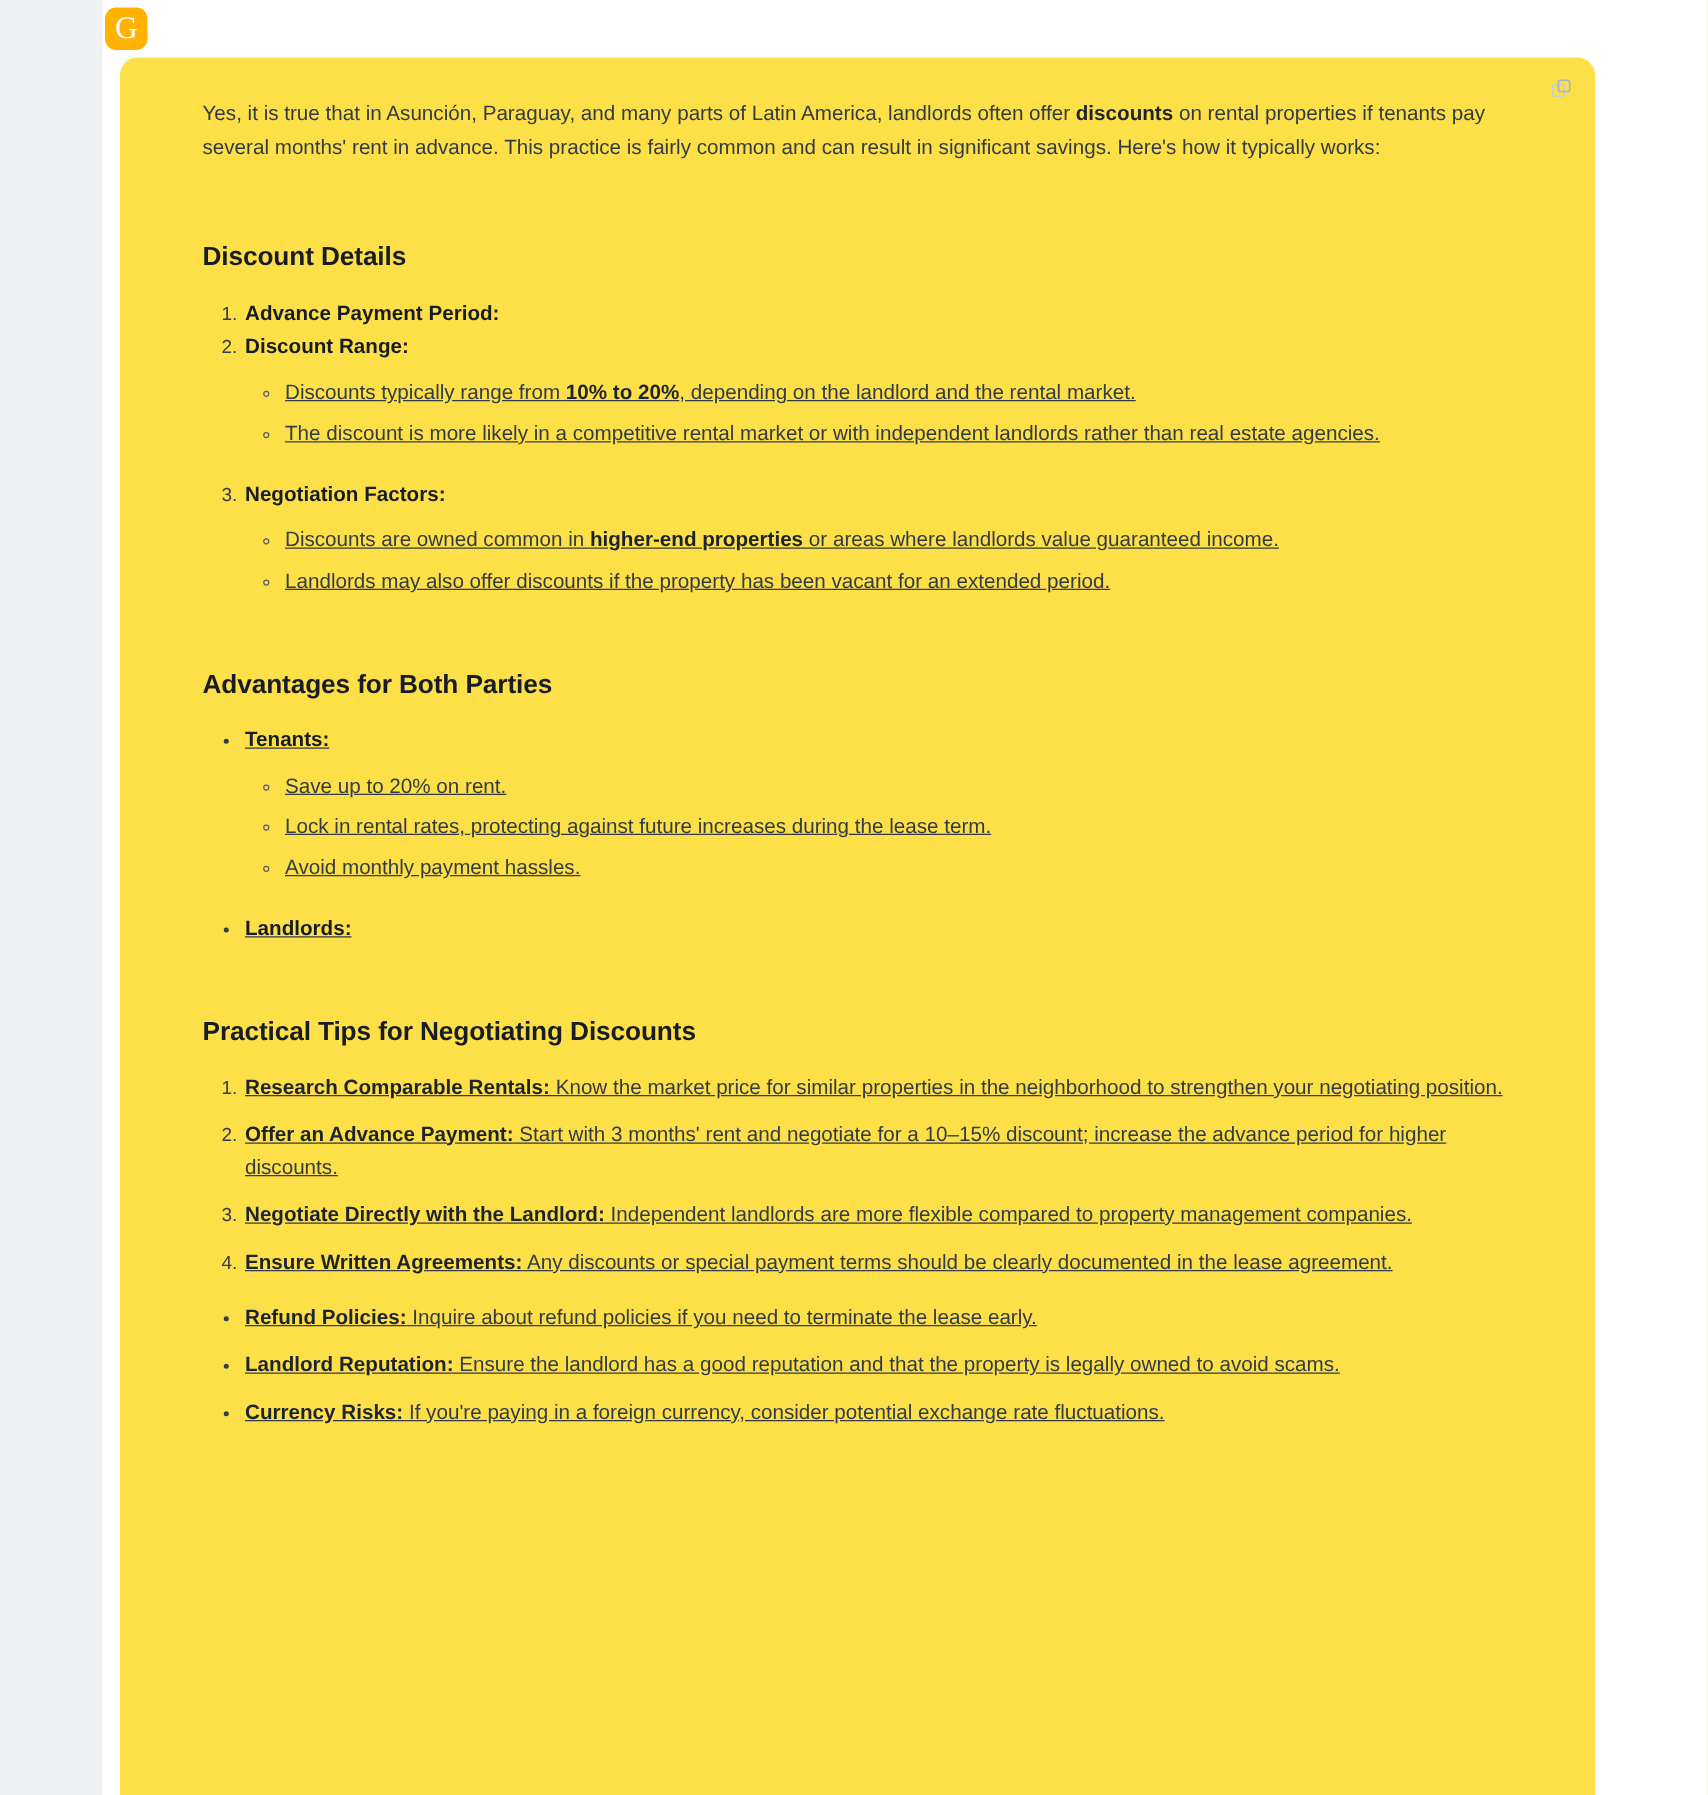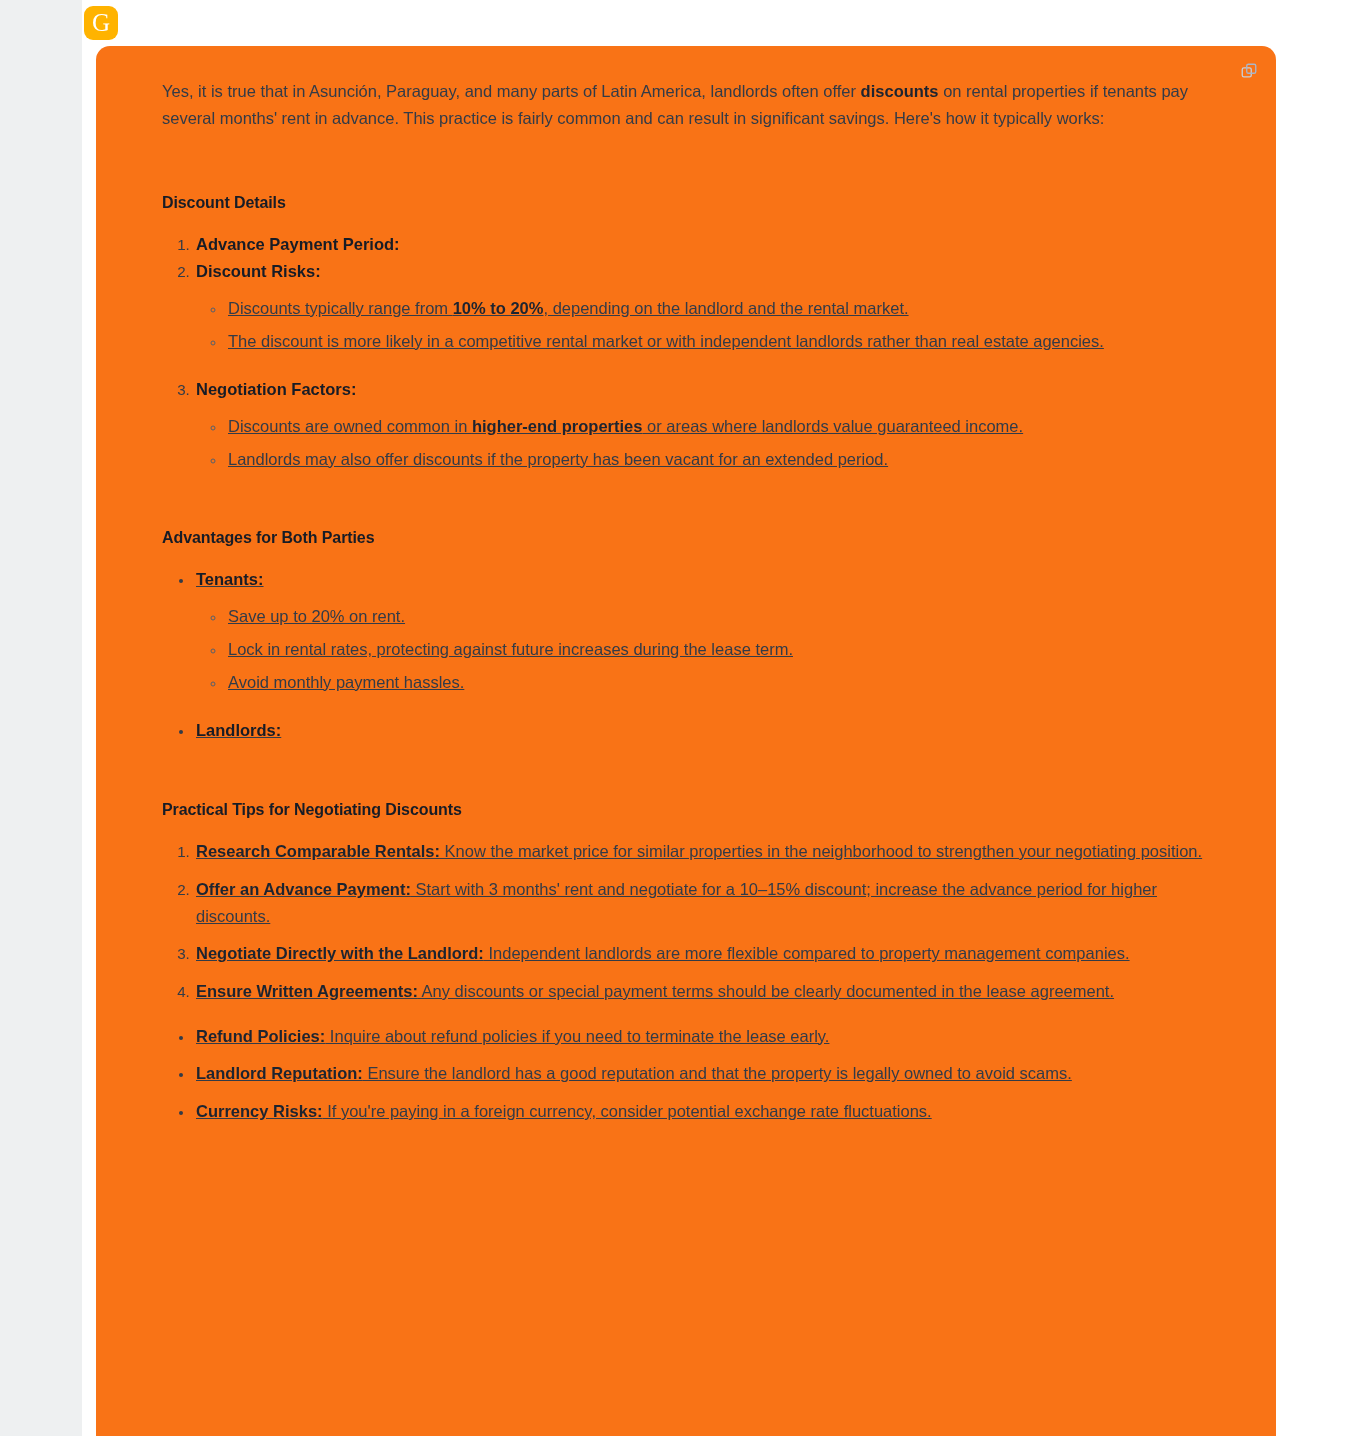--- a/index.html
+++ b/index.html
@@ -33,21 +33,21 @@
     background: #ffffff;
   }
 
   
   .response-card {
     position: absolute;
     left: 96px;
     top: 46px;
     width: 1180px;
     height: 1390px;
-    background: #f97316;
+    background: #fde047;
     border-radius: 14px 14px 0 0;
     box-sizing: border-box;
     padding: 0;
   }
 
   
   .brand-mark {
     position: absolute;
     left: 84px;
     top: 6px;
@@ -95,21 +95,21 @@
   }
 
   .message-body p {
     margin: 0 0 6px 0;
   }
   .lead-paragraph {
     margin-bottom: 0;
   }
 
   h2.section-heading {
-    font-size: 16px;
+    font-size: 21px;
     line-height: 1.25;
     font-weight: 700;
     color: #171c26;
     letter-spacing: -0.1px;
     margin: 56px 0 0 0;
   }
   h2.section-heading.first {
     margin-top: 62px;
   }
 
@@ -196,21 +196,21 @@
     <div class="message-body">
 
       <p class="lead-paragraph"><span>Yes, it is true that in Asunción, Paraguay, and many parts of Latin America, landlords often offer </span><strong class="inline-strong">discounts</strong><span> on rental properties if tenants pay several months' rent in advance. This practice is fairly common and can result in significant savings. Here's how it typically works:</span></p>
 
       <h2 class="section-heading first">Discount Details</h2>
       <ol class="numbered-list details">
         <li>
           <span class="group-label">Advance Payment Period:</span>
         </li>
         <li>
-          <span class="group-label">Discount Risks:</span>
+          <span class="group-label">Discount Range:</span>
           <ul class="sub-list">
             <li><span>Discounts typically range from </span><strong class="inline-strong">10% to 20%</strong><span>, depending on the landlord and the rental market.</span></li>
             <li>The discount is more likely in a competitive rental market or with independent landlords rather than real estate agencies.</li>
           </ul>
         </li>
         <li>
           <span class="group-label">Negotiation Factors:</span>
           <ul class="sub-list">
             <li><span>Discounts are owned common in </span><strong class="inline-strong">higher-end properties</strong><span> or areas where landlords value guaranteed income.</span></li>
             <li>Landlords may also offer discounts if the property has been vacant for an extended period.</li>

